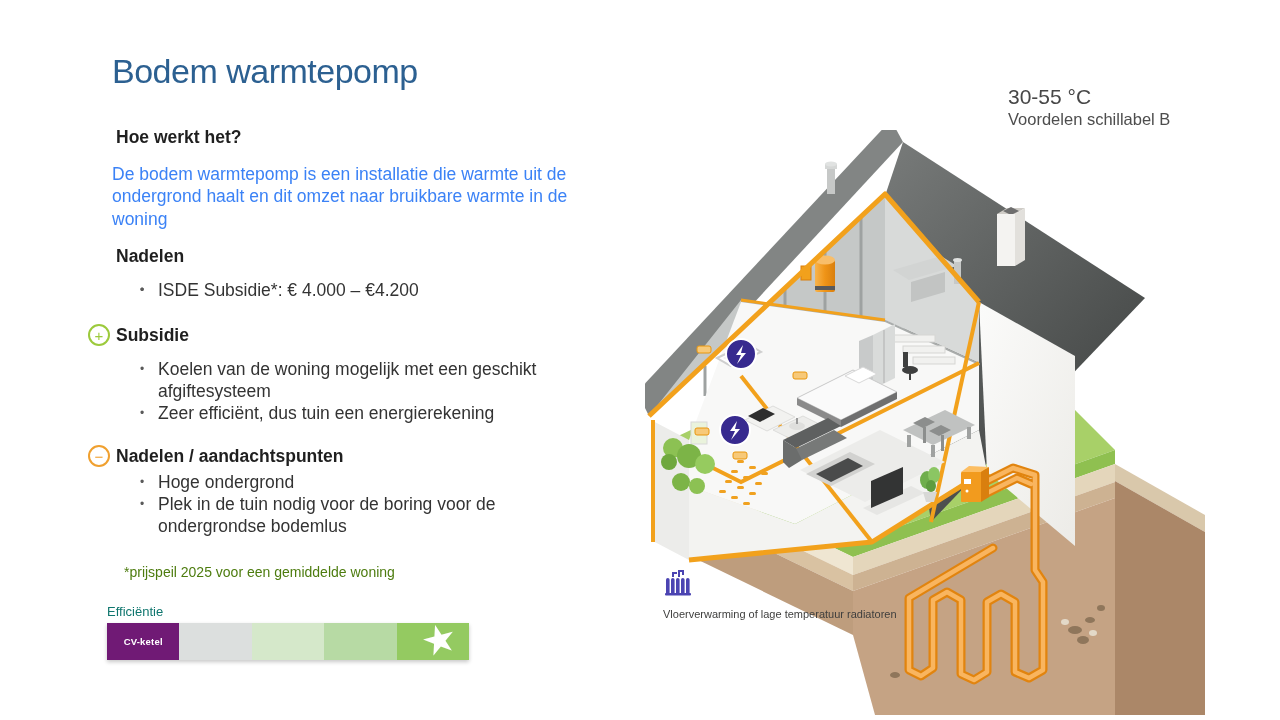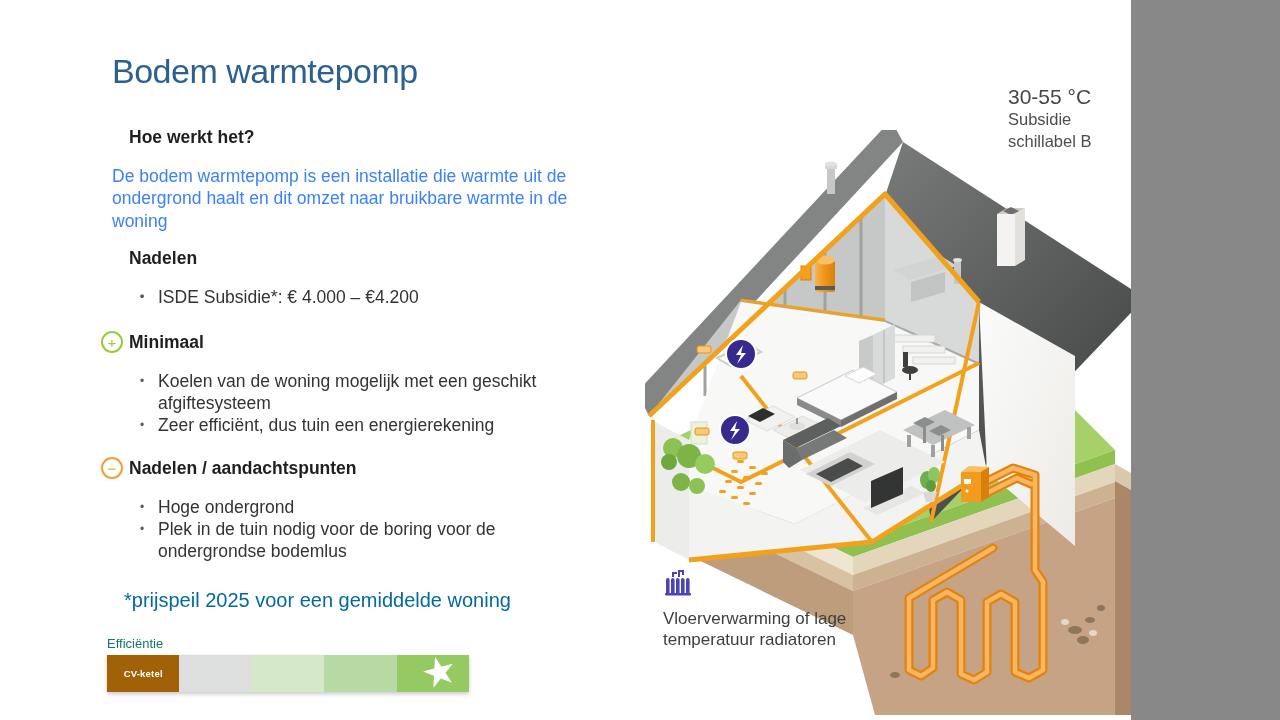--- a/index.html
+++ b/index.html
@@ -1,106 +1,106 @@
 <!DOCTYPE html>
 <html><head>
 <meta charset="utf-8">
 <style>
   html,body{margin:0;padding:0;background:#888;}
-  .slide{position:relative;width:1131px;height:720px;background:#ffffff;overflow:hidden;
+  .slide{position:relative;width:1280px;height:720px;background:#ffffff;overflow:hidden;
          font-family:"Liberation Sans","DejaVu Sans",sans-serif;color:#2e2e2e;}
   
   .leftcol{position:absolute;left:112px;top:52px;width:520px;}
   .title{font-size:34px;font-weight:400;color:#2c6091;letter-spacing:-0.5px;margin:0;}
-  h3{font-size:17.5px;font-weight:700;color:#1f1f1f;margin:17px;}
+  h3{font-size:17.5px;font-weight:700;color:#1f1f1f;margin:4px;}
   .how-h{margin-top:36px;}
   .how-p{font-size:17.5px;line-height:1.28;color:#3b82f6;margin:15px 0 0 0;width:500px;}
   .kosten-h{margin-top:16px;}
   ul.blist{list-style:none;margin:12px 0 0 0;padding:0 0 0 28px;}
   ul.blist li{position:relative;font-size:17.5px;line-height:1.26;color:#333;padding-left:18px;margin:0;}
   ul.blist li .dot{position:absolute;left:0;top:0;color:#5a5a5a;font-size:12px;line-height:22px;}
   .voordelen-h{margin-top:24px;position:relative;}
   .nadelen-h{margin-top:22px;position:relative;}
   .pm-icon{position:absolute;left:-28px;top:-1px;width:18px;height:18px;border-radius:50%;
            border:2px solid;display:flex;align-items:center;justify-content:center;
            font-size:15px;font-weight:400;background:#fff;}
   .pm-plus{border-color:#9cca3c;color:#9cca3c;}
   .pm-minus{border-color:#f0a02f;color:#f0a02f;}
   .v-li{max-width:412px;}
   .n-list{margin-top:4px !important;}
   .n-li{max-width:380px;}
-  .footnote{font-size:20px;color:#0369a1;margin:26px 0 0 12px;}
+  .footnote{font-size:14px;color:#4d7c0f;margin:26px 0 0 12px;}
   .eff-label{font-size:13px;color:#0f766e;margin:24px 0 0 -5px;}
   .effbar{position:relative;display:flex;width:362px;height:37px;margin:4px 0 0 -5px;
           box-shadow:0 2px 4px rgba(0,0,0,0.22);}
   .effbar .seg{flex:1;position:relative;}
   .seg-label{position:absolute;left:0;right:0;top:50%;transform:translateY(-50%);
              text-align:center;font-size:9.5px;font-weight:700;color:#ffffff;letter-spacing:0.2px;}
   .star{position:absolute;right:12px;top:50%;transform:translate(0,-54%) rotate(-15deg);
         color:#ffffff;font-size:40px;line-height:1;}
   
   .temp{position:absolute;left:1008px;top:84px;color:#474747;}
   .temp-val{font-size:21px;line-height:1.2;}
   .temp-sub{font-size:16.5px;line-height:1.3;color:#4d4d4d;}
   .caption{position:absolute;left:663px;top:566px;width:260px;z-index:5;}
-  .caption-text{font-size:17px;line-height:1.25;color:#3e3e3d;margin-top:6px;}
+  .caption-text{font-size:11px;line-height:1.25;color:#3e3e3d;margin-top:6px;}
   .illustration{position:absolute;left:645px;top:130px;width:560px;height:585px;}
 </style>
 </head>
 <body>
 
 <div class="slide">
 
   <div class="leftcol">
     <h1 class="title">Bodem warmtepomp</h1>
 
     <h3 class="how-h">Hoe werkt het?</h3>
     <p class="how-p">De bodem warmtepomp is een installatie die warmte uit de ondergrond haalt en dit omzet naar bruikbare warmte in de woning</p>
 
     <h3 class="kosten-h">Nadelen</h3>
     <ul class="blist">
       <li><span class="dot">•</span></li>
       <li><span class="dot">•</span><span>ISDE Subsidie*: € 4.000 – €4.200</span></li>
     </ul>
 
     <h3 class="voordelen-h">
-      <span class="pm-icon pm-plus">+</span><span>Minimaal</span>
+      <span class="pm-icon pm-plus">+</span><span>Subsidie</span>
     </h3>
     <ul class="blist">
       <li class="v-li"><span class="dot">•</span><span>Koelen van de woning mogelijk met een geschikt afgiftesysteem</span></li>
       <li class="v-li"><span class="dot">•</span><span>Zeer efficiënt, dus tuin een energierekening</span></li>
     </ul>
 
     <h3 class="nadelen-h">
       <span class="pm-icon pm-minus">−</span><span>Nadelen / aandachtspunten</span>
     </h3>
     <ul class="blist n-list">
       <li class="n-li"><span class="dot">•</span><span>Hoge ondergrond</span></li>
       <li class="n-li"><span class="dot">•</span><span>Plek in de tuin nodig voor de boring voor de ondergrondse bodemlus</span></li>
     </ul>
 
     <div class="footnote">*prijspeil 2025 voor een gemiddelde woning</div>
 
     <div class="eff-label">Efficiëntie</div>
     <div class="effbar">
-      <div class="seg" style="background: #a16207;">
+      <div class="seg" style="background: #701a75;">
         <span class="seg-label">CV-ketel</span>
       </div>
       <div class="seg" style="background: rgb(220, 223, 222);"></div>
       <div class="seg" style="background: rgb(213, 232, 202);"></div>
       <div class="seg" style="background: rgb(183, 218, 164);"></div>
       <div class="seg" style="background: rgb(148, 202, 97);">
         <span class="star">★</span>
       </div>
     </div>
   </div>
 
   <div class="temp">
     <div class="temp-val">30-55 °C</div>
-    <div class="temp-sub">Subsidie schillabel B</div>
+    <div class="temp-sub">Voordelen schillabel B</div>
   </div>
 
   <svg class="illustration" viewBox="0 0 560 585">
     <defs>
       <linearGradient id="roofG" x1="0" y1="0" x2="0.7" y2="1">
         <stop offset="0" stop-color="#787b7a"></stop>
           <stop offset="1" stop-color="#3e4140"></stop>
       </linearGradient>
       <linearGradient id="wallG" x1="0" y1="0" x2="1" y2="1">
         <stop offset="0" stop-color="#fbfbfa"></stop>

